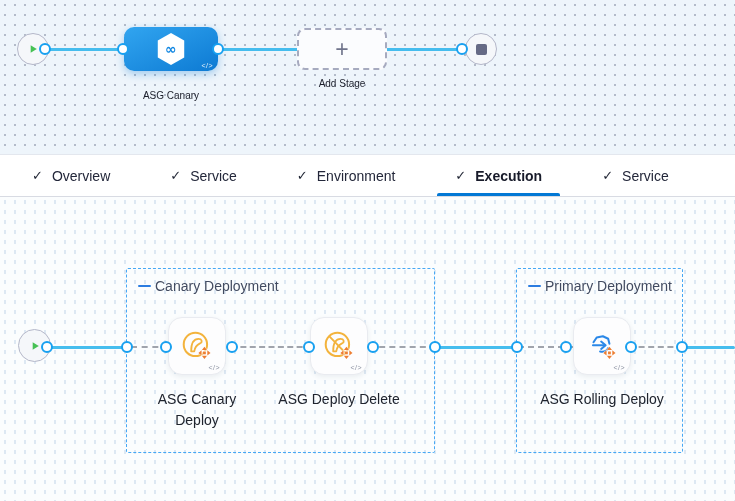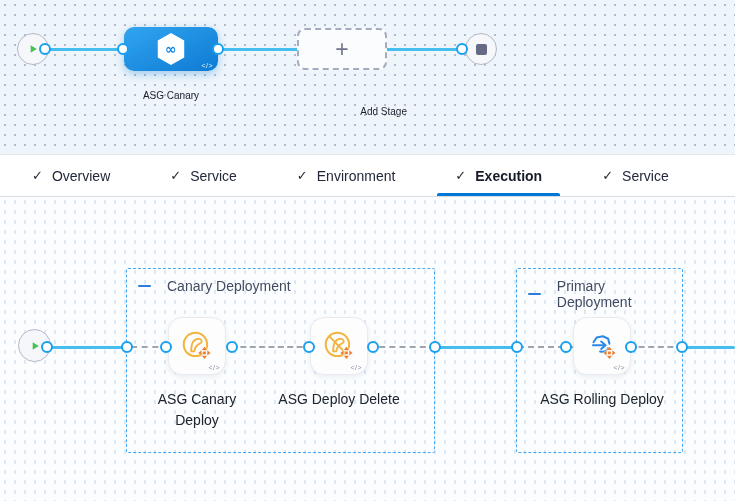--- a/index.html
+++ b/index.html
@@ -69,21 +69,21 @@
   .exec-canvas {
     position:absolute; left:0; top:197px; width:735px; height:304px;
     background-color:#fbfdfe;
     background-image: radial-gradient(1px 2.6px at 5px 5px, #dde8f3 98%, transparent 100%);
     background-size: 10px 10px;
   }
   .step-group {
     position:absolute; border:1px dashed #46a8f5; border-radius:2px;
   }
   .group-label-row {
-    position:absolute; left:11px; top:9px; display:flex; align-items:center; gap:16px;
+    position:absolute; left:11px; top:9px; display:flex; align-items:center; gap:4px;
   }
   .group-dash { width:13px; height:2.5px; background:#2c7ce0; border-radius:1px; }
   .group-label { font-size:14px; color:#424b61; }
   .step-node {
     position:absolute; width:58px; height:58px; border-radius:14px;
     background:#fdfdfe; border:1px solid #e9ebf0;
     box-shadow:0 2px 5px rgba(40,60,90,.08);
     display:flex; align-items:center; justify-content:center; cursor:pointer;
   }
   .step-code { position:absolute; right:5px; bottom:3px; font-size:7px; color:#8a90a0; letter-spacing:.5px; }
@@ -119,21 +119,21 @@
   <div class="add-stage-node">
     <span>+</span>
   </div>
 
   <div class="round-node" style="left:465px; top:33px;">
     <div class="stop-square"></div>
   </div>
   <div class="connector" style="left:456px; top:43px;"></div>
 
   <div class="node-label" style="left:104px; top:90px; width:134px;">ASG Canary</div>
-  <div class="node-label" style="left:277px; top:106px; width:130px;text-align:right;">Add Stage</div>
+  <div class="node-label" style="left:277px; top:78px; width:130px;">Add Stage</div>
 </div>
 
 <div class="tab-bar">
   <div class="tab">
     <span class="check">✓</span>
     <span>Overview</span>
   </div>
   <div class="tab">
     <span class="check">✓</span>
     <span>Service</span>

